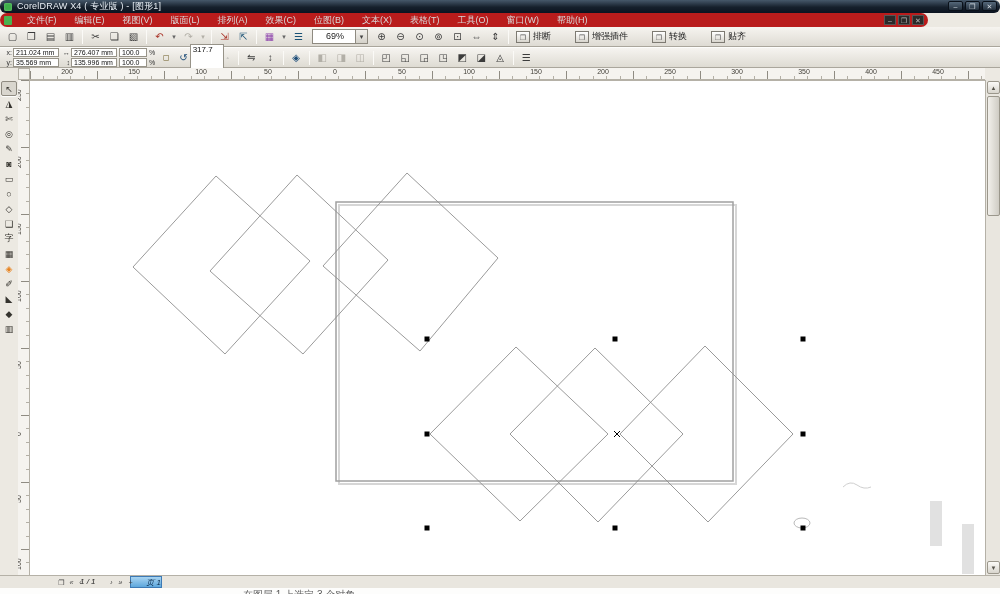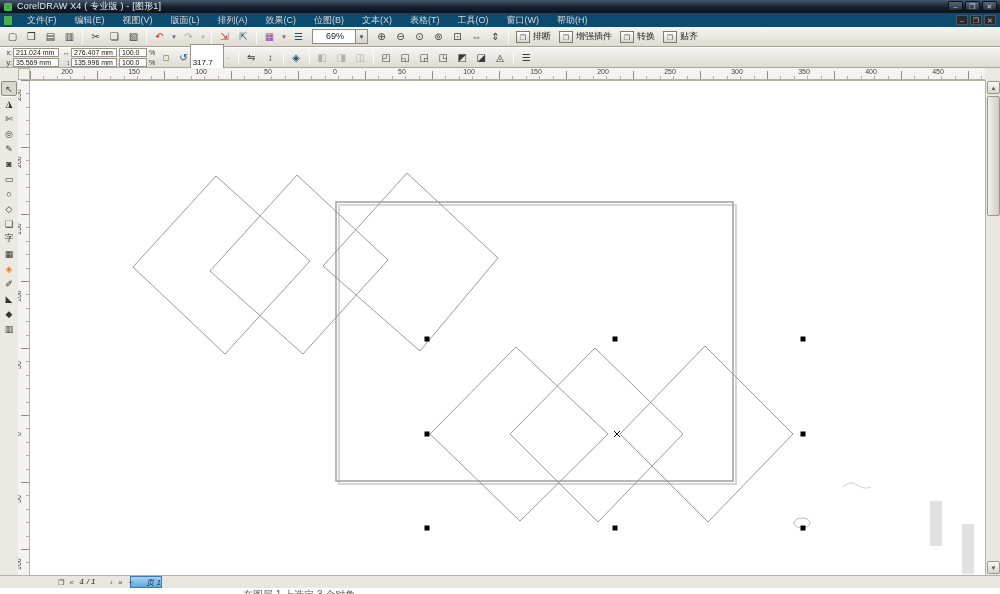--- a/index.html
+++ b/index.html
@@ -2,31 +2,31 @@
 <html><head>
 <meta charset="utf-8">
 <style>
   * { margin:0; padding:0; box-sizing:border-box; }
   html,body { width:1000px; height:594px; }
   body { font-family:"Liberation Sans","DejaVu Sans",sans-serif; background:#ece9e2; }
   #app { position:relative; width:1000px; height:594px; overflow:hidden; background:#ece9e2; }
 
   
   #titlebar { position:absolute; left:0; top:0; width:1000px; height:13px;
-    background:linear-gradient(#46586a,#16202c 55%,#0b1320); display:flex; align-items:center; }
+    background:linear-gradient(#46586a,#16202c 55%,#0b1320); display:flex; align-items:center;border-radius:6px; }
   #app-logo { width:8px; height:8px; margin:0 5px 0 4px; background:#3fae49; border-radius:2px;
     box-shadow:0 0 2px #7fd38a inset; }
   #title-text { color:#e8eef4; font-size:9px; letter-spacing:.2px; }
   #win-controls { position:absolute; right:3px; top:1px; display:flex; gap:2px; }
   .winbtn { width:15px; height:10px; font-size:7px; line-height:10px; text-align:center;
     color:#cfd6dd; background:linear-gradient(#55687a,#232f3c); border:1px solid #0a111a; border-radius:2px; }
 
   
-  #menubar { position:absolute; left:0; top:13px; width:1000px; height:14px; background:#0c4a6e;
-    display:flex; align-items:center; }
+  #menubar { position:absolute; left:0; top:13px; width:928px; height:14px; background:#b91c1c;
+    display:flex; align-items:center;border-radius:7px; }
   #doc-logo { width:8px; height:9px; margin:0 6px 0 4px; background:#49b24f; border-radius:1px; }
   .menu-item { color:#d8d8d8; font-size:9px; padding:0 9px; line-height:14px; white-space:nowrap; }
   #doc-controls { position:absolute; right:4px; top:2px; display:flex; gap:2px; }
   .docbtn { width:12px; height:10px; font-size:7px; line-height:9px; text-align:center; color:#bbb;
     background:#2a2a2a; border:1px solid #555; }
 
   
   .toolbar { position:absolute; left:0; width:1000px; background:linear-gradient(#f6f4f0,#dedbd3);
     border-bottom:1px solid #aaa69c; display:flex; align-items:center; }
   #toolbar1 { top:27px; height:20px; }
@@ -51,21 +51,21 @@
   .pb-row { display:flex; align-items:center; height:10px; }
   .pb-lab { font-size:7px; color:#333; width:9px; text-align:right; margin-right:1px; }
   .pb-val { width:46px; height:9px; background:#fff; border:1px solid #979388; font-size:7px;
     color:#111; padding:0 2px; line-height:8px; }
   .pb-val.small { width:28px; }
   .pb-pct { font-size:7px; color:#333; margin-left:2px; }
   #lock-btn { width:12px; height:14px; margin:0 4px; font-size:8px; color:#6b5a22; text-align:center; line-height:14px; }
   #rotate-group { display:flex; align-items:center; margin:0 3px; }
   #rotate-icon { font-size:10px; color:#1f4e79; margin-right:2px; }
   #rotation-field { width:34px; height:28px; background:#fff; border:1px solid #979388; font-size:8px;
-    color:#111; padding:13px 2px; }
+    color:#111; padding:0 2px; }
   #rotation-spin { width:8px; height:12px; font-size:6px; color:#555; text-align:center; line-height:12px; }
 
   
   #ruler-corner { position:absolute; left:18px; top:68px; width:12px; height:12px;
     background:#f3f1ec; border:1px solid #b5b1a7; }
   #h-ruler { position:absolute; left:30px; top:68px; width:955px; height:12px; background:#f5f3ef;
     border-bottom:1px solid #b5b1a7;
     background-image:
       repeating-linear-gradient(to right,#8f8b82 0 1px,transparent 1px 67px),
       repeating-linear-gradient(to right,#b3afa5 0 1px,transparent 1px 13.4px);
@@ -180,21 +180,21 @@
     <span id="tb1-zoomicons" style="display:flex;align-items:center;">
         <span class="tbtn">⊕</span>
         <span class="tbtn">⊖</span>
         <span class="tbtn">⊙</span>
         <span class="tbtn">⊚</span>
         <span class="tbtn">⊡</span>
         <span class="tbtn">⇔</span>
         <span class="tbtn">⇕</span>
       </span>
     <span class="tsep"></span>
-    <span id="tb1-labeled" style="display:flex;">
+    <span id="tb1-labeled" style="display:flex;gap:16px;">
         <span class="lbl-btn">
           <span class="ic">❐</span>
           <span class="tx">排断</span>
         </span>
         <span class="lbl-btn">
           <span class="ic">❐</span>
           <span class="tx">增强插件</span>
         </span>
         <span class="lbl-btn">
           <span class="ic">❐</span>

